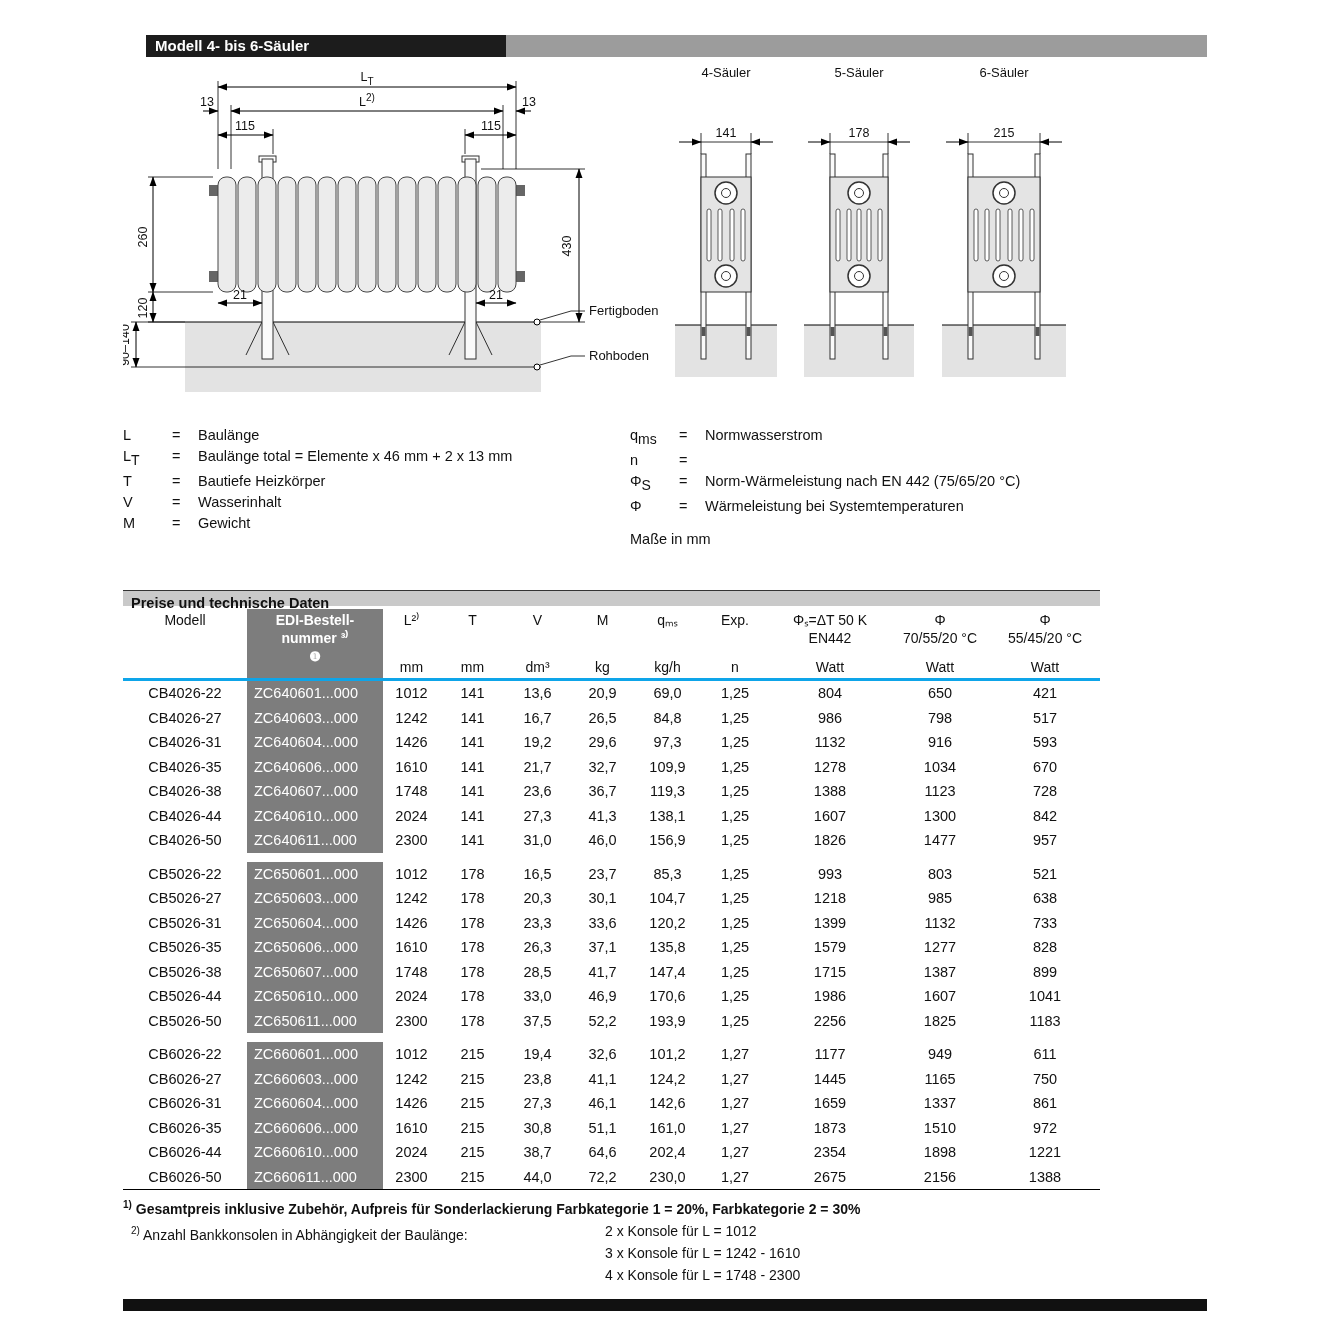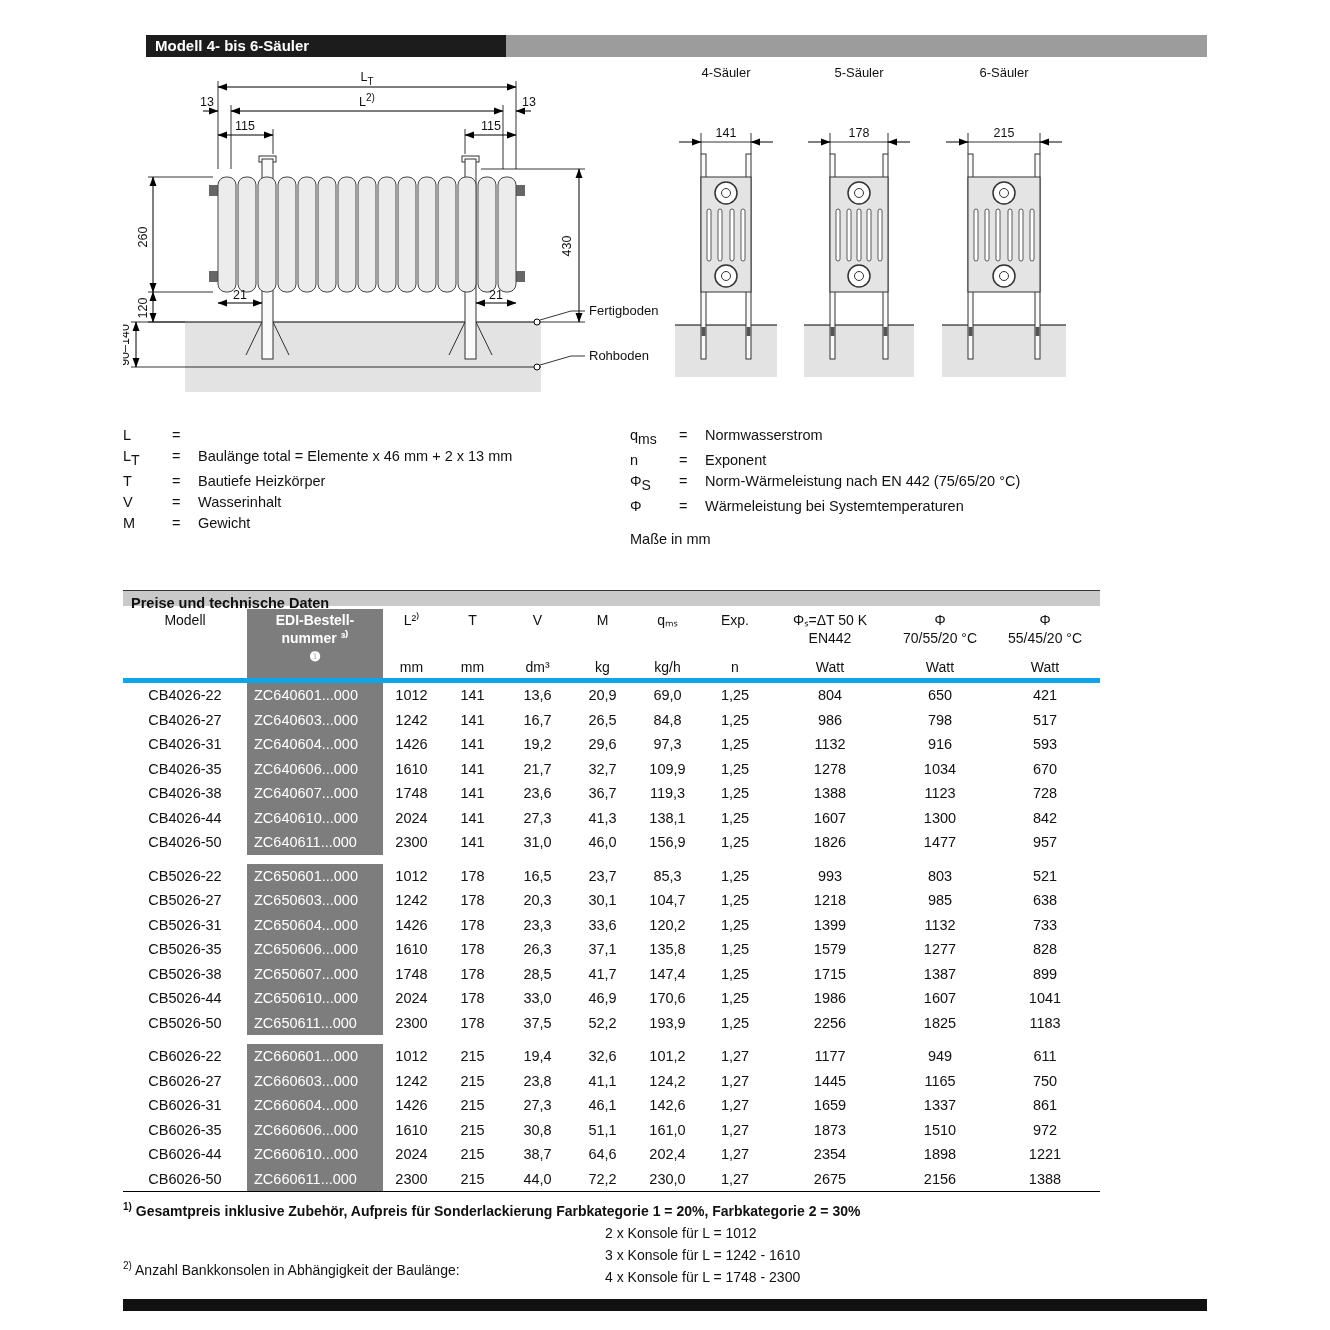--- a/index.html
+++ b/index.html
@@ -28,35 +28,35 @@
   .legend-row .sym { width:49px; }
   .legend-row .sym sub { font-size:14px; }
   .legend-row .eq { width:26px; }
   .legend-row .def { flex:1; }
   .units-note { position:absolute; left:507px; top:104px; line-height:21px; }
 
   
   .table-wrap { margin-top:33px; width:977px; }
   .table-title { background:#c9c9c9; border-top:1px solid #333; font-weight:bold; font-size:14.5px; padding:3px 8px; box-sizing:border-box; height:16px; line-height:18px; }
   table.spec { border-collapse:collapse; table-layout:fixed; width:977px; margin-top:3px; border-bottom:1.5px solid #000; }
-  table.spec th { vertical-align:top; position:relative; height:64px; border-bottom:5px solid #0ea5e9; font-weight:normal; font-size:14px; padding:2px 0 3px 0; }
+  table.spec th { vertical-align:top; position:relative; height:64px; border-bottom:3px solid #0ea5e9; font-weight:normal; font-size:14px; padding:2px 0 3px 0; }
   table.spec th .l1, table.spec th .l2 { text-align:center; line-height:1.3; }
   table.spec th .unit { position:absolute; bottom:3px; left:0; right:0; text-align:center; }
   table.spec th.edi-h { background:#7d7d7d; color:#fff; font-weight:bold; }
   table.spec th .badge { text-align:center; font-size:13px; color:#fff; margin-top:2px; }
   table.spec td { font-size:14.5px; height:24.5px; padding:0; text-align:center; white-space:nowrap; }
   table.spec td.edi { background:#7d7d7d; color:#fff; font-weight:normal; text-align:left; padding-left:7px; }
   table.spec tr.spacer td { height:9px; background:#fff; }
 
   
   .fn-block { margin-top:4px; font-size:14px; }
   .fn-block sup { font-size:10px; }
   .fn1 { line-height:22px;font-weight:bold; }
   .fn2 { position:relative; }
-  .fn-main { position:absolute; left:0; top:0; line-height:22px;margin-top:33px; }
+  .fn-main { position:absolute; left:8px; top:0; line-height:22px; }
   .fn-cons { margin-left:482px; }
   .fn-cons div { line-height:22px; }
 
   .bottom-bar { position:absolute; left:0; top:1264px; width:1084px; height:12px; background:#111; }
 </style>
 </head>
 <body>
 
 <div class="content">
 
@@ -277,20 +277,21 @@
       <rect x="845.5" y="268" width="4" height="9" fill="#555"></rect>
       <rect x="912.5" y="268" width="4" height="9" fill="#555"></rect>
     </g>
   </svg>
 
   <div class="legend">
     <div class="legend-col left">
         <div class="legend-row">
           <span class="sym">L</span>
           <span class="eq">=</span>
+          <span class="def">Baulänge</span>
         </div>
         <div class="legend-row">
           <span class="sym">L<sub>T</sub></span>
           <span class="eq">=</span>
           <span class="def">Baulänge total = Elemente x 46 mm + 2 x 13 mm</span>
         </div>
         <div class="legend-row">
           <span class="sym">T</span>
           <span class="eq">=</span>
           <span class="def">Bautiefe Heizkörper</span>
@@ -308,21 +309,20 @@
       </div>
     <div class="legend-col right">
         <div class="legend-row">
           <span class="sym">q<sub>ms</sub></span>
           <span class="eq">=</span>
           <span class="def">Normwasserstrom</span>
         </div>
         <div class="legend-row">
           <span class="sym">n</span>
           <span class="eq">=</span>
-          <span class="def">Exponent</span>
         </div>
         <div class="legend-row">
           <span class="sym">Φ<sub>S</sub></span>
           <span class="eq">=</span>
           <span class="def">Norm-Wärmeleistung nach EN 442 (75/65/20 °C)</span>
         </div>
         <div class="legend-row">
           <span class="sym">Φ</span>
           <span class="eq">=</span>
           <span class="def">Wärmeleistung bei Systemtemperaturen</span>

